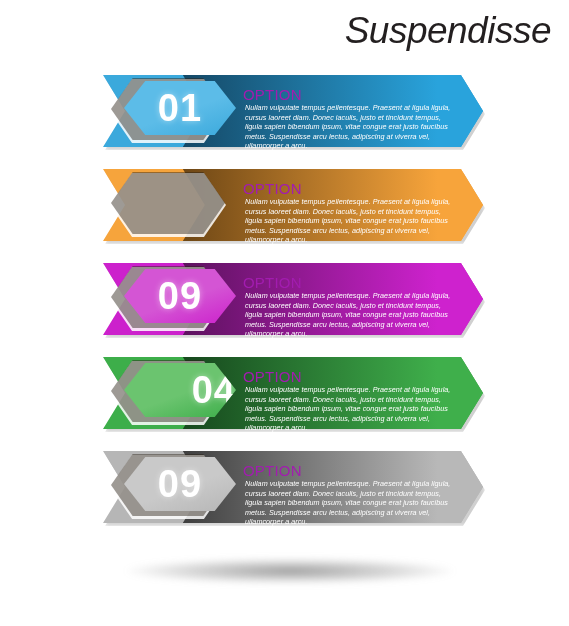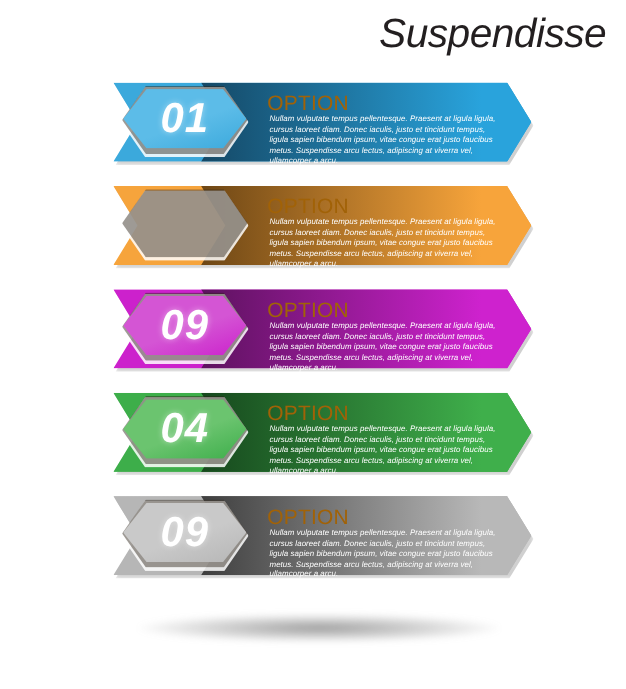--- a/index.html
+++ b/index.html
@@ -81,30 +81,29 @@
     top: 0;
     width: 380px;
     height: 72px;
     -webkit-clip-path: polygon(21% 0, 94.2% 0, 100% 50%, 94.2% 100%, 21% 100%, 26.8% 50%);
     clip-path: polygon(21% 0, 94.2% 0, 100% 50%, 94.2% 100%, 21% 100%, 26.8% 50%);
   }
 
   
   .hex {
     position: absolute;
-    left: 112px;
+    left: 124px;
     top: 6px;
     width: 112px;
     height: 54px;
     -webkit-clip-path: polygon(19% 0, 81% 0, 100% 50%, 81% 100%, 19% 100%, 0 50%);
     clip-path: polygon(19% 0, 81% 0, 100% 50%, 81% 100%, 19% 100%, 0 50%);
     display: flex;
     align-items: center;
     justify-content: center;
-    font-style: italic;
   }
   .hex-outline {
     position: absolute;
     left: 110px;
     top: 4px;
     width: 116px;
     height: 64px;
     -webkit-clip-path: polygon(19% 0, 81% 0, 100% 50%, 81% 100%, 19% 100%, 0 50%);
     clip-path: polygon(19% 0, 81% 0, 100% 50%, 81% 100%, 19% 100%, 0 50%);
     background: rgba(255,255,255,0.85);
@@ -133,23 +132,23 @@
 
   
   .textblock {
     position: absolute;
     left: 243px;
     top: 13px;
     width: 216px;
     z-index: 5;
   }
   .opt-title {
-    font-size: 19px;
+    font-size: 15px;
     font-weight: 400;
-    color: #a16207;
+    color: #a21caf;
     line-height: 13px;
     margin: 0 0 1px 0;
     letter-spacing: 0.2px;
   }
   .opt-body {
     font-size: 7.2px;
     color: #ffffff;
     line-height: 9.6px;
     margin: 2px;
     letter-spacing: 0.05px;
@@ -218,21 +217,21 @@
         <p class="opt-body">Nullam vulputate tempus pellentesque. Praesent at ligula ligula, cursus laoreet diam. Donec iaculis, justo et tincidunt tempus, ligula sapien bibendum ipsum, vitae congue erat justo faucibus metus. Suspendisse arcu lectus, adipiscing at viverra vel, ullamcorper a arcu.</p>
       </div>
     </div>
 
     <div class="row">
       <div class="bar-shadow" style="background: rgba(120, 120, 120, 0.35);"></div>
       <div class="bar" style="background: linear-gradient(90deg, rgb(61, 174, 74) 0%, rgb(61, 174, 74) 22%, rgb(63, 175, 75) 100%);"></div>
       <div class="bar-dark" style="background: linear-gradient(90deg, rgb(17, 58, 23) 0%, rgb(17, 58, 23) 12%, rgb(63, 175, 75) 88%, rgb(63, 175, 75) 100%);"></div>
       <div class="hex-outline"></div>
       <div class="hex-inner-dark"></div>
-      <div class="hex" style="background: linear-gradient(160deg, rgb(107, 196, 111) 0%, rgb(107, 196, 111) 55%, rgb(61, 174, 74) 100%);">
+      <div class="hex" style="background: linear-gradient(160deg, rgb(107, 196, 111) 0%, rgb(107, 196, 111) 55%, rgb(61, 174, 74) 100%); justify-content: flex-end;">
         <span class="num">04</span>
       </div>
       <div class="textblock">
         <p class="opt-title">OPTION</p>
         <p class="opt-body">Nullam vulputate tempus pellentesque. Praesent at ligula ligula, cursus laoreet diam. Donec iaculis, justo et tincidunt tempus, ligula sapien bibendum ipsum, vitae congue erat justo faucibus metus. Suspendisse arcu lectus, adipiscing at viverra vel, ullamcorper a arcu.</p>
       </div>
     </div>
 
     <div class="row">
       <div class="bar-shadow" style="background: rgba(120, 120, 120, 0.35);"></div>

